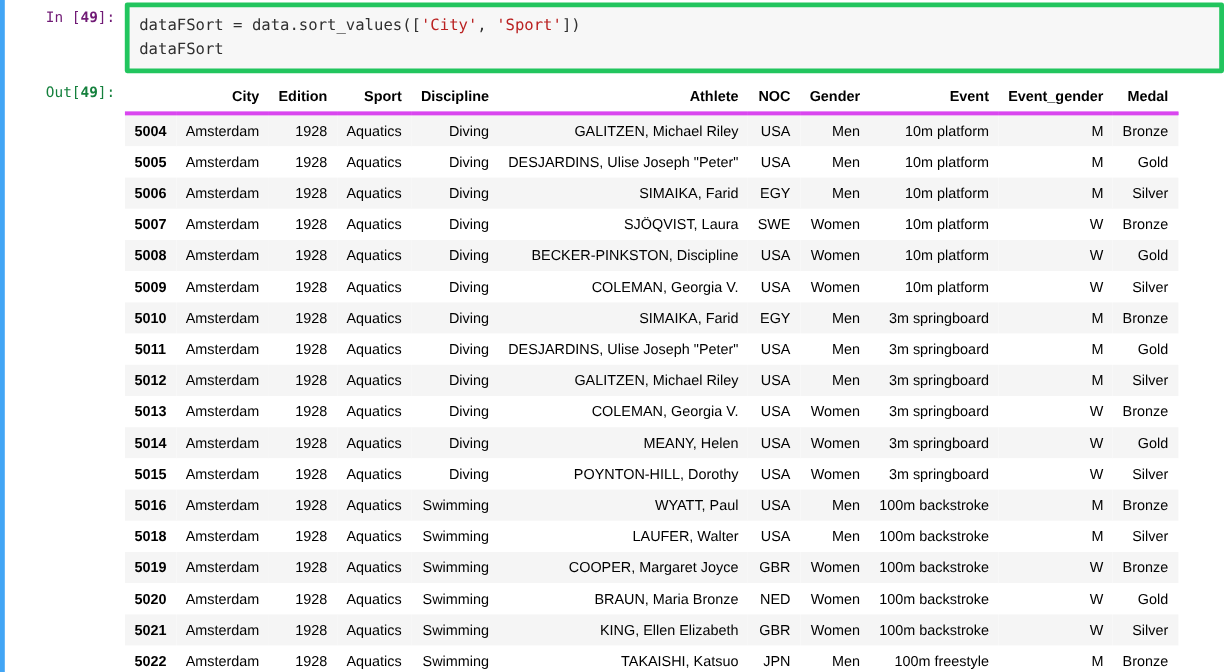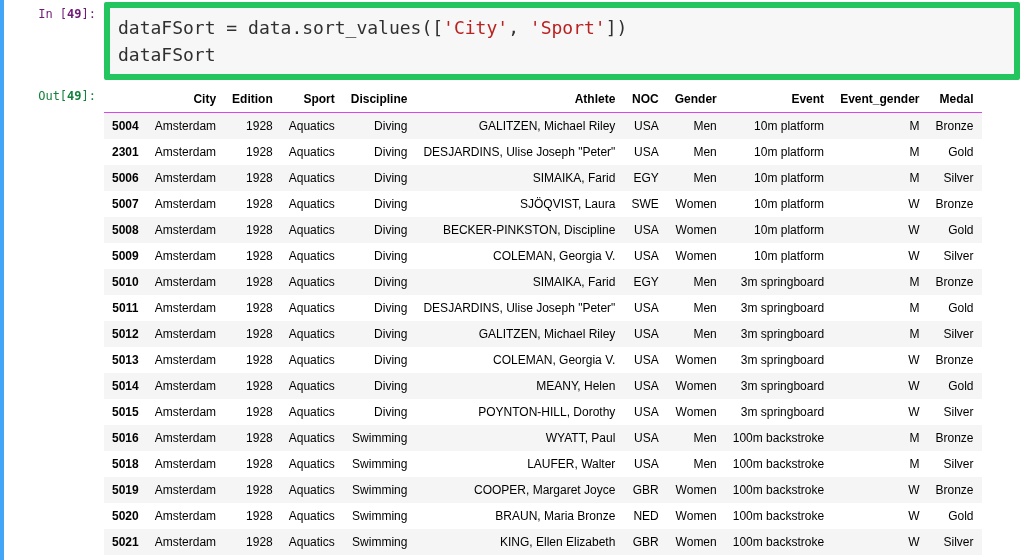--- a/index.html
+++ b/index.html
@@ -26,47 +26,47 @@
     text-align: right;
     font-family: Menlo, Consolas, "DejaVu Sans Mono", monospace;
     font-size: 12px;
     line-height: 1.4;
   }
   .in-prompt { color: #701a75; }
   .out-prompt { color: #15803d; }
   .prompt-num { font-weight: bold; }
   .input-area {
     flex: 1;
-    border: 6px solid #22c55e;
+    border: 4px solid #22c55e;
     background: #f7f7f7;
     padding: 6px 8px;
     margin: 2px 4px 2px 0;
     border-radius: 2px;
     font-family: Menlo, Consolas, "DejaVu Sans Mono", monospace;
-    font-size: 18px;
+    font-size: 13px;
     line-height: 1.5;
     white-space: pre;
     overflow-x: hidden;
     color: #303030;
   }
   .code-kw { color: #303030; }
   .code-str { color: #ba2121; }
   .output-area {
     flex: 1;
     padding: 4px 4px 4px 0;
     overflow-x: auto;
   }
   table.dataframe {
     border-collapse: collapse;
     border-spacing: 0;
     margin: 0;
     font-size: 12px;
   }
   table.dataframe thead th {
-    border-bottom: 1px solid #d946ef;
+    border-bottom: 3px solid #d946ef;
     font-weight: bold;
     text-align: right;
     padding: 6px 8px;
     white-space: nowrap;
     margin-top: 24px;
   }
   table.dataframe thead th:first-child {
     text-align: right;
   }
   table.dataframe tbody th {
@@ -128,21 +128,21 @@
               <td>Aquatics</td>
               <td>Diving</td>
               <td>GALITZEN, Michael Riley</td>
               <td>USA</td>
               <td>Men</td>
               <td>10m platform</td>
               <td>M</td>
               <td>Bronze</td>
             </tr>
             <tr>
-              <th>2301</th>
+              <th>5005</th>
               <td>Amsterdam</td>
               <td>1928</td>
               <td>Aquatics</td>
               <td>Diving</td>
               <td>DESJARDINS, Ulise Joseph "Peter"</td>
               <td>USA</td>
               <td>Men</td>
               <td>10m platform</td>
               <td>M</td>
               <td>Gold</td>

